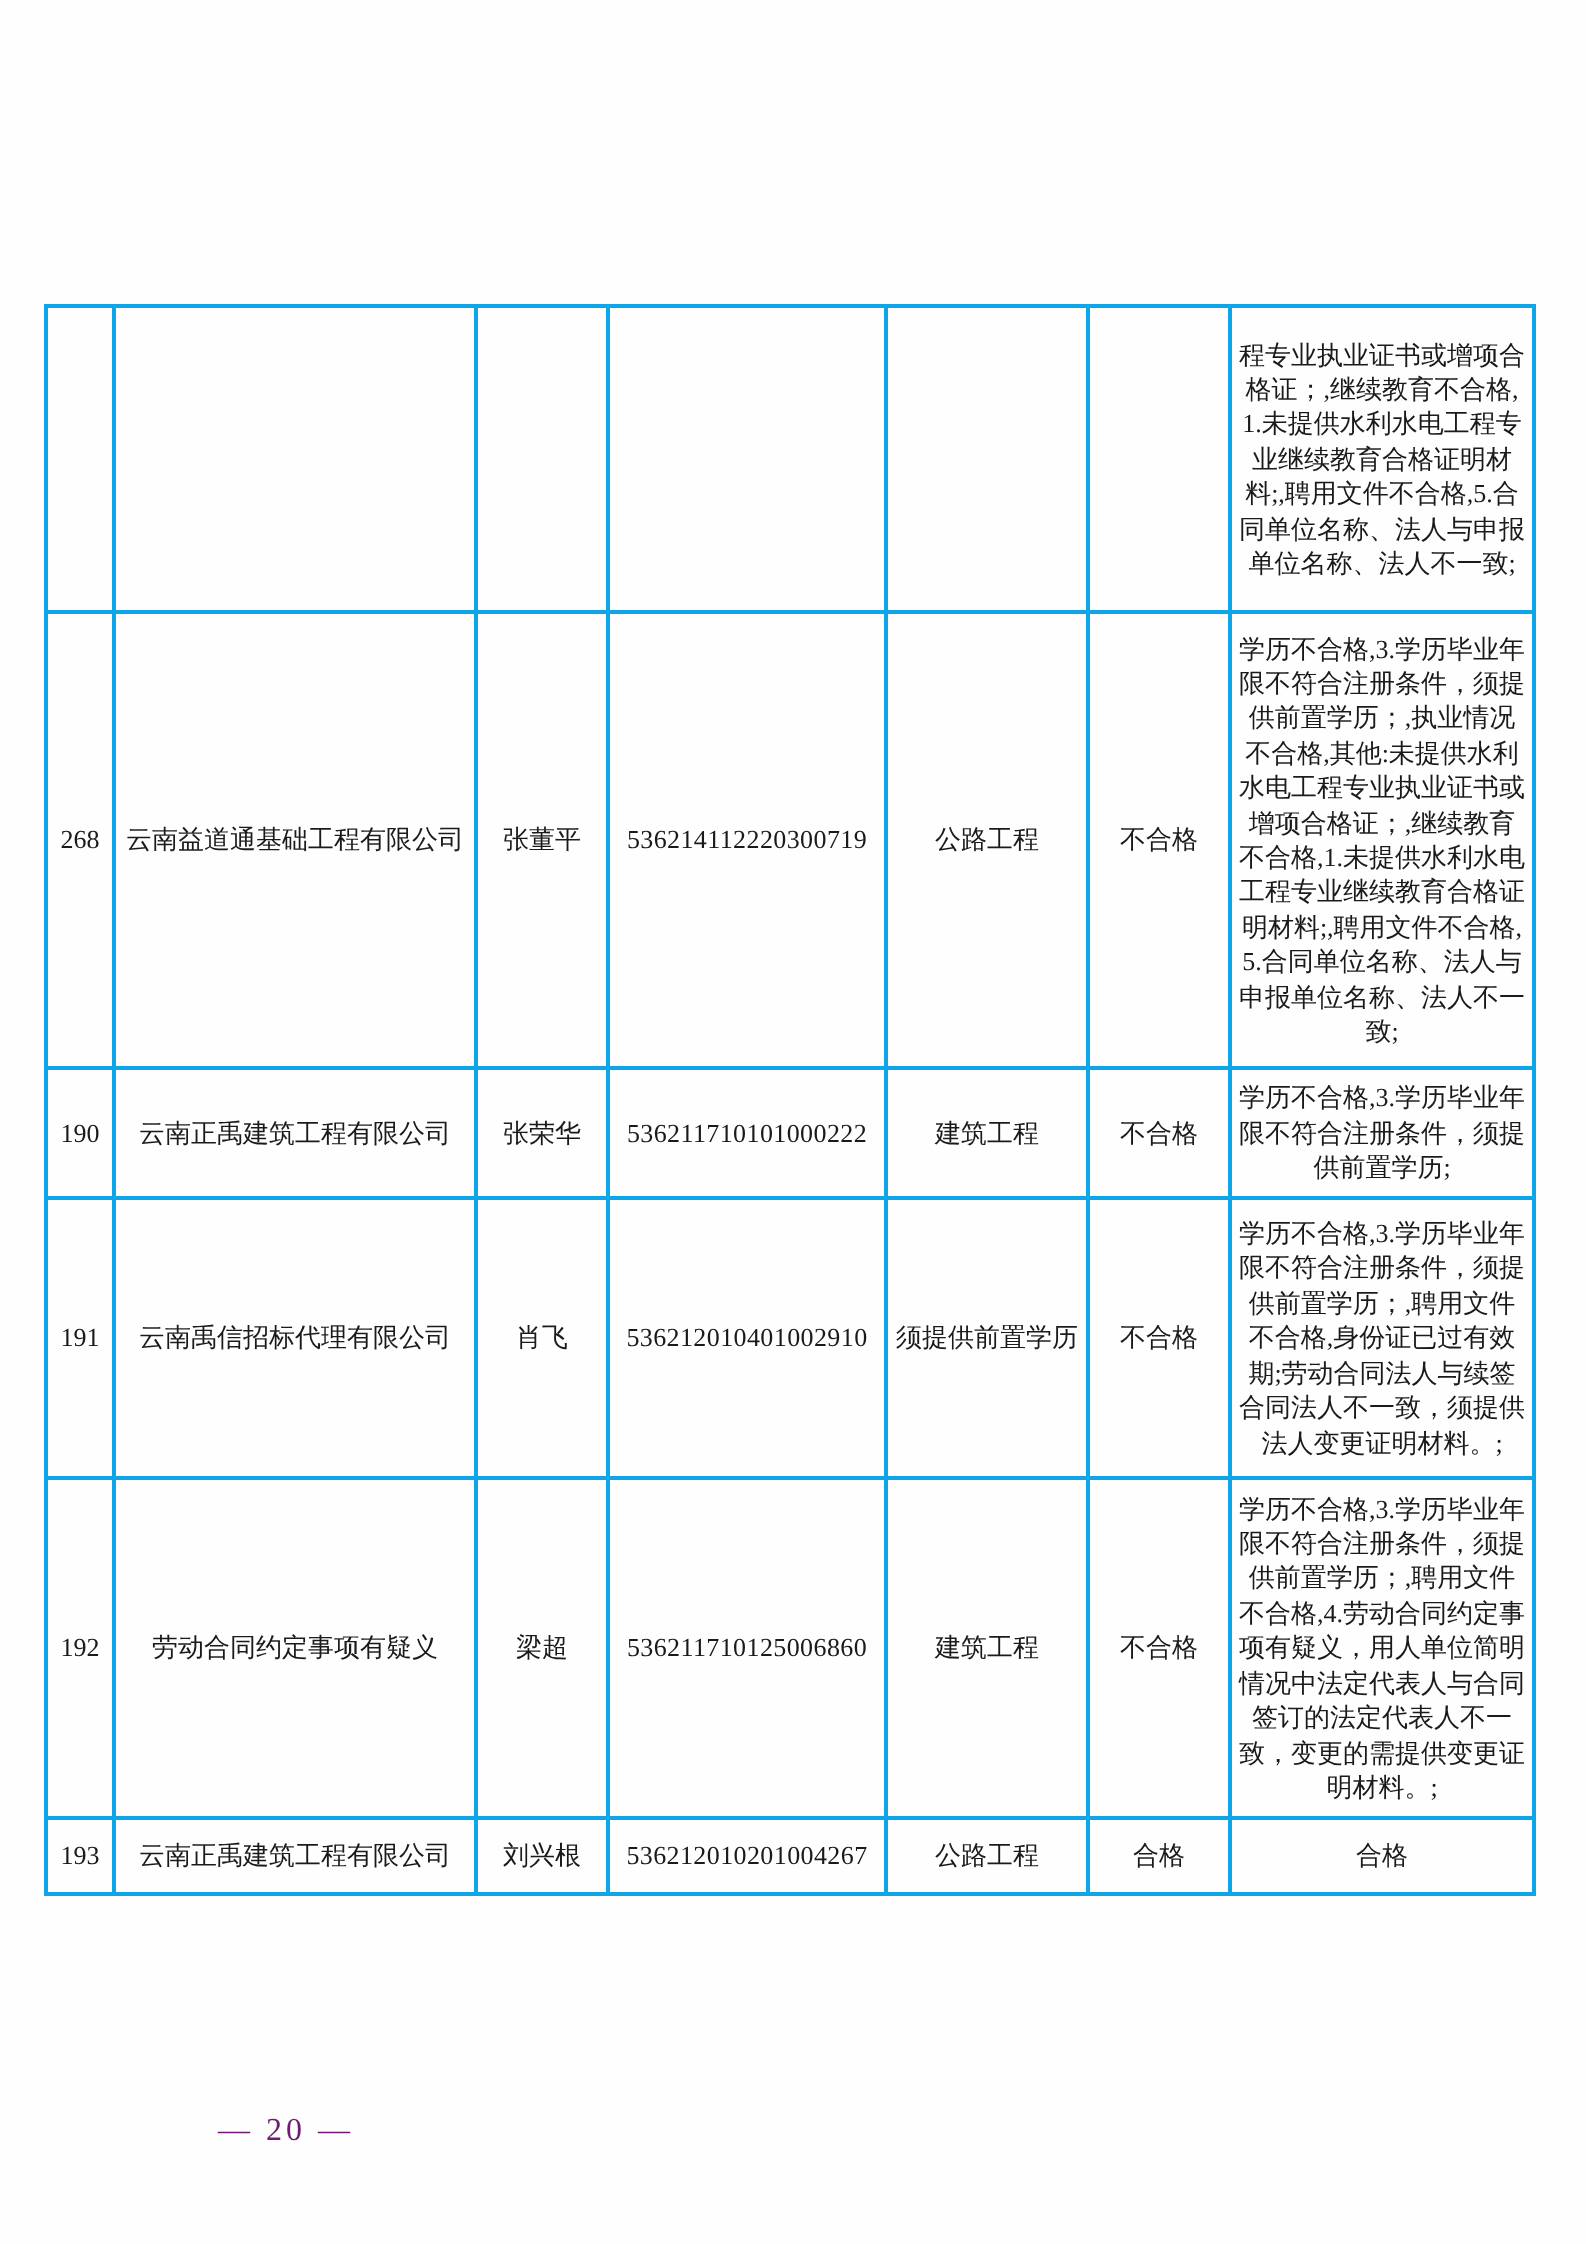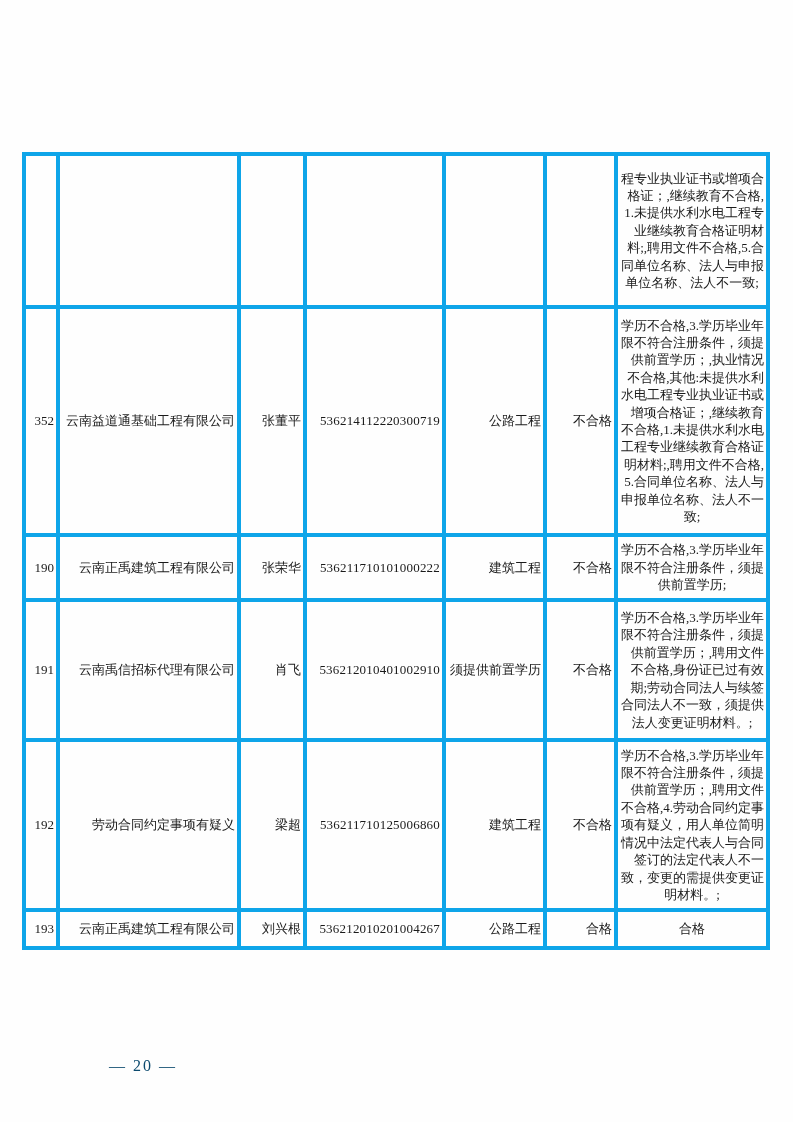--- a/index.html
+++ b/index.html
@@ -18,22 +18,22 @@
   }
   table.review-table {
     position: absolute;
     left: 22px;
     top: 152px;
     width: 744px;
     border-collapse: collapse;
     table-layout: fixed;
   }
   table.review-table td {
-    border: 4px solid #0ea5e9;
-    text-align: right;
+    border: 2px solid #0ea5e9;
+    text-align: center;
     vertical-align: middle;
     font-size: 13px;
     padding: 0 2px;
     overflow: hidden;
     word-break: break-all;
   }
   
   col.c-no      { width: 34px; }
   col.c-company { width: 181px; }
   col.c-person  { width: 66px; }
@@ -61,21 +61,21 @@
     padding: 2px 4px;
   }
   .page-number {
     position: absolute;
     left: 98px;
     top: 1057px;
     width: 90px;
     text-align: center;
     font-size: 16px;
     letter-spacing: 2px;
-    color: #0c4a6e;
+    color: #701a75;
   }
 </style>
 </head>
 <body>
 
 <div class="page">
 
   <table class="review-table">
     <colgroup>
       <col class="c-no">
@@ -90,21 +90,21 @@
       <tr class="r0">
         <td class="cell-no"></td>
         <td class="cell-company"></td>
         <td class="cell-person"></td>
         <td class="cell-id"></td>
         <td class="cell-type"></td>
         <td class="cell-result"></td>
         <td class="cell-remark">程专业执业证书或增项合格证；,继续教育不合格,1.未提供水利水电工程专业继续教育合格证明材料;,聘用文件不合格,5.合同单位名称、法人与申报单位名称、法人不一致;</td>
       </tr>
       <tr class="r1">
-        <td class="cell-no">352</td>
+        <td class="cell-no">268</td>
         <td class="cell-company">云南益道通基础工程有限公司</td>
         <td class="cell-person">张董平</td>
         <td class="cell-id">536214112220300719</td>
         <td class="cell-type">公路工程</td>
         <td class="cell-result">不合格</td>
         <td class="cell-remark">学历不合格,3.学历毕业年限不符合注册条件，须提供前置学历；,执业情况不合格,其他:未提供水利水电工程专业执业证书或增项合格证；,继续教育不合格,1.未提供水利水电工程专业继续教育合格证明材料;,聘用文件不合格,5.合同单位名称、法人与申报单位名称、法人不一致;</td>
       </tr>
       <tr class="r3">
         <td class="cell-no">190</td>
         <td class="cell-company">云南正禹建筑工程有限公司</td>

